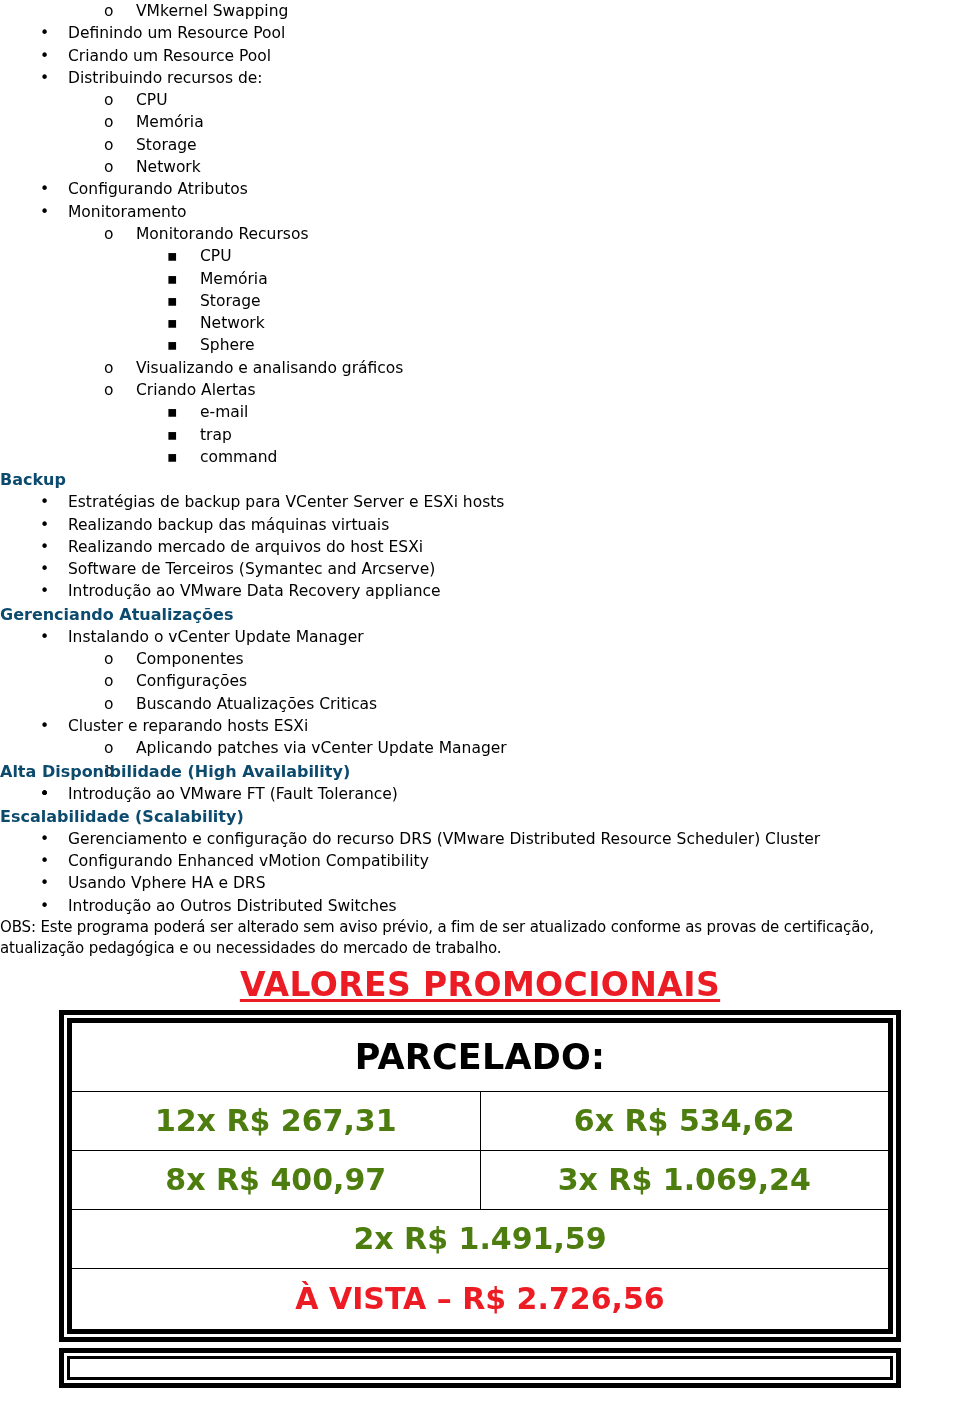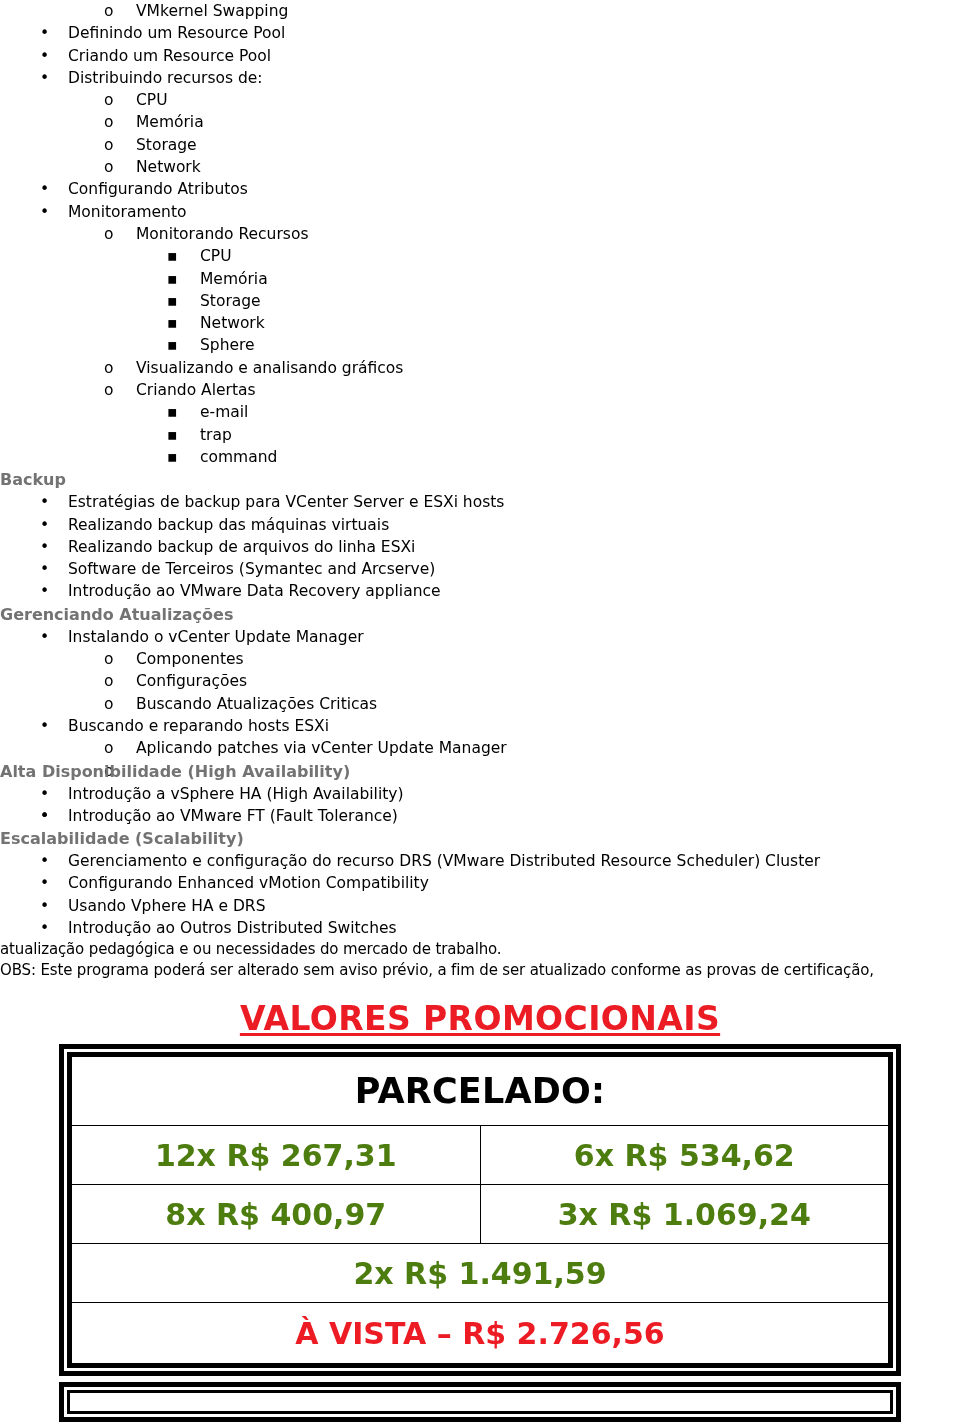--- a/index.html
+++ b/index.html
@@ -45,37 +45,37 @@
   .lvl2 { padding-left: 136px; }
   .lvl2 > .bullet { left: 104px; top: 0; font-size: 15.5px; line-height: 22.3px; }
   
   .lvl3 { padding-left: 200px; }
   .lvl3 > .bullet { left: 167px; top: 0; font-size: 15.5px; line-height: 22.3px; }
 
   .heading {
     font-weight: bold;
     font-size: 16px;
     line-height: 23px;
-    color: #737373;
+    color: #0c4a6e;
     padding-left: 0;
     white-space: nowrap;
   }
 
   .obs {
     font-size: 15px;
     line-height: 21px;
     color: #000;
     padding-left: 0;
     letter-spacing: -0.15px;
   }
 
   
   .promo-title-wrap {
     text-align: center;
-    margin-top: 18px;
+    margin-top: 6px;
     margin-bottom: 6px;
   }
   .promo-title {
     display: inline-block;
     font-size: 33px;
     font-weight: bold;
     color: #EC1C24;
     text-decoration: underline;
     text-underline-offset: 3px;
     letter-spacing: 0.4px;
@@ -169,45 +169,45 @@
       <div class="line lvl3"><span class="bullet sq">▪</span><span>Network</span></div>
       <div class="line lvl3"><span class="bullet sq">▪</span><span>Sphere</span></div>
       <div class="line lvl2"><span class="bullet">o</span><span>Visualizando e analisando gráficos</span></div>
       <div class="line lvl2"><span class="bullet">o</span><span>Criando Alertas</span></div>
       <div class="line lvl3"><span class="bullet sq">▪</span><span>e-mail</span></div>
       <div class="line lvl3"><span class="bullet sq">▪</span><span>trap</span></div>
       <div class="line lvl3"><span class="bullet sq">▪</span><span>command</span></div>
       <div class="line heading"><span>Backup</span></div>
       <div class="line lvl1"><span class="bullet">•</span><span>Estratégias de backup para VCenter Server e ESXi hosts</span></div>
       <div class="line lvl1"><span class="bullet">•</span><span>Realizando backup das máquinas virtuais</span></div>
-      <div class="line lvl1"><span class="bullet">•</span><span>Realizando backup de arquivos do linha ESXi</span></div>
+      <div class="line lvl1"><span class="bullet">•</span><span>Realizando mercado de arquivos do host ESXi</span></div>
       <div class="line lvl1"><span class="bullet">•</span><span>Software de Terceiros (Symantec and Arcserve)</span></div>
       <div class="line lvl1"><span class="bullet">•</span><span>Introdução ao VMware Data Recovery appliance</span></div>
       <div class="line heading"><span>Gerenciando Atualizações</span></div>
       <div class="line lvl1"><span class="bullet">•</span><span>Instalando o vCenter Update Manager</span></div>
       <div class="line lvl2"><span class="bullet">o</span><span>Componentes</span></div>
       <div class="line lvl2"><span class="bullet">o</span><span>Configurações</span></div>
       <div class="line lvl2"><span class="bullet">o</span><span>Buscando Atualizações Criticas</span></div>
-      <div class="line lvl1"><span class="bullet">•</span><span>Buscando e reparando hosts ESXi</span></div>
+      <div class="line lvl1"><span class="bullet">•</span><span>Cluster e reparando hosts ESXi</span></div>
       <div class="line lvl2"><span class="bullet">o</span><span>Aplicando patches via vCenter Update Manager</span></div>
       <div class="line lvl2"><span class="bullet">o</span></div>
       <div class="line heading"><span>Alta Disponibilidade (High Availability)</span></div>
-      <div class="line lvl1"><span class="bullet">•</span><span>Introdução a vSphere HA (High Availability)</span></div>
+      <div class="line lvl1"><span class="bullet">•</span></div>
       <div class="line lvl1"><span class="bullet">•</span></div>
       <div class="line lvl1"><span class="bullet">•</span><span>Introdução ao VMware FT (Fault Tolerance)</span></div>
       <div class="line heading"><span>Escalabilidade (Scalability)</span></div>
       <div class="line lvl1"><span class="bullet">•</span><span>Gerenciamento e configuração do recurso DRS (VMware Distributed Resource Scheduler) Cluster</span></div>
       <div class="line lvl1"><span class="bullet">•</span><span>Configurando Enhanced vMotion Compatibility</span></div>
       <div class="line lvl1"><span class="bullet">•</span><span>Usando Vphere HA e DRS</span></div>
       <div class="line lvl1"><span class="bullet">•</span><span>Introdução ao Outros Distributed Switches</span></div>
     </div>
 
   <div class="obs-block" id="obs-root">
+      <div class="obs">OBS: Este programa poderá ser alterado sem aviso prévio, a fim de ser atualizado conforme as provas de certificação,</div>
       <div class="obs">atualização pedagógica e ou necessidades do mercado de trabalho.</div>
-      <div class="obs">OBS: Este programa poderá ser alterado sem aviso prévio, a fim de ser atualizado conforme as provas de certificação,</div>
     </div>
 
   <div class="promo-title-wrap">
     <span class="promo-title">VALORES PROMOCIONAIS</span>
   </div>
 
   <div class="price-wrap">
     <div class="outer-box">
       <div class="inner-box">
         <table class="ptable">

